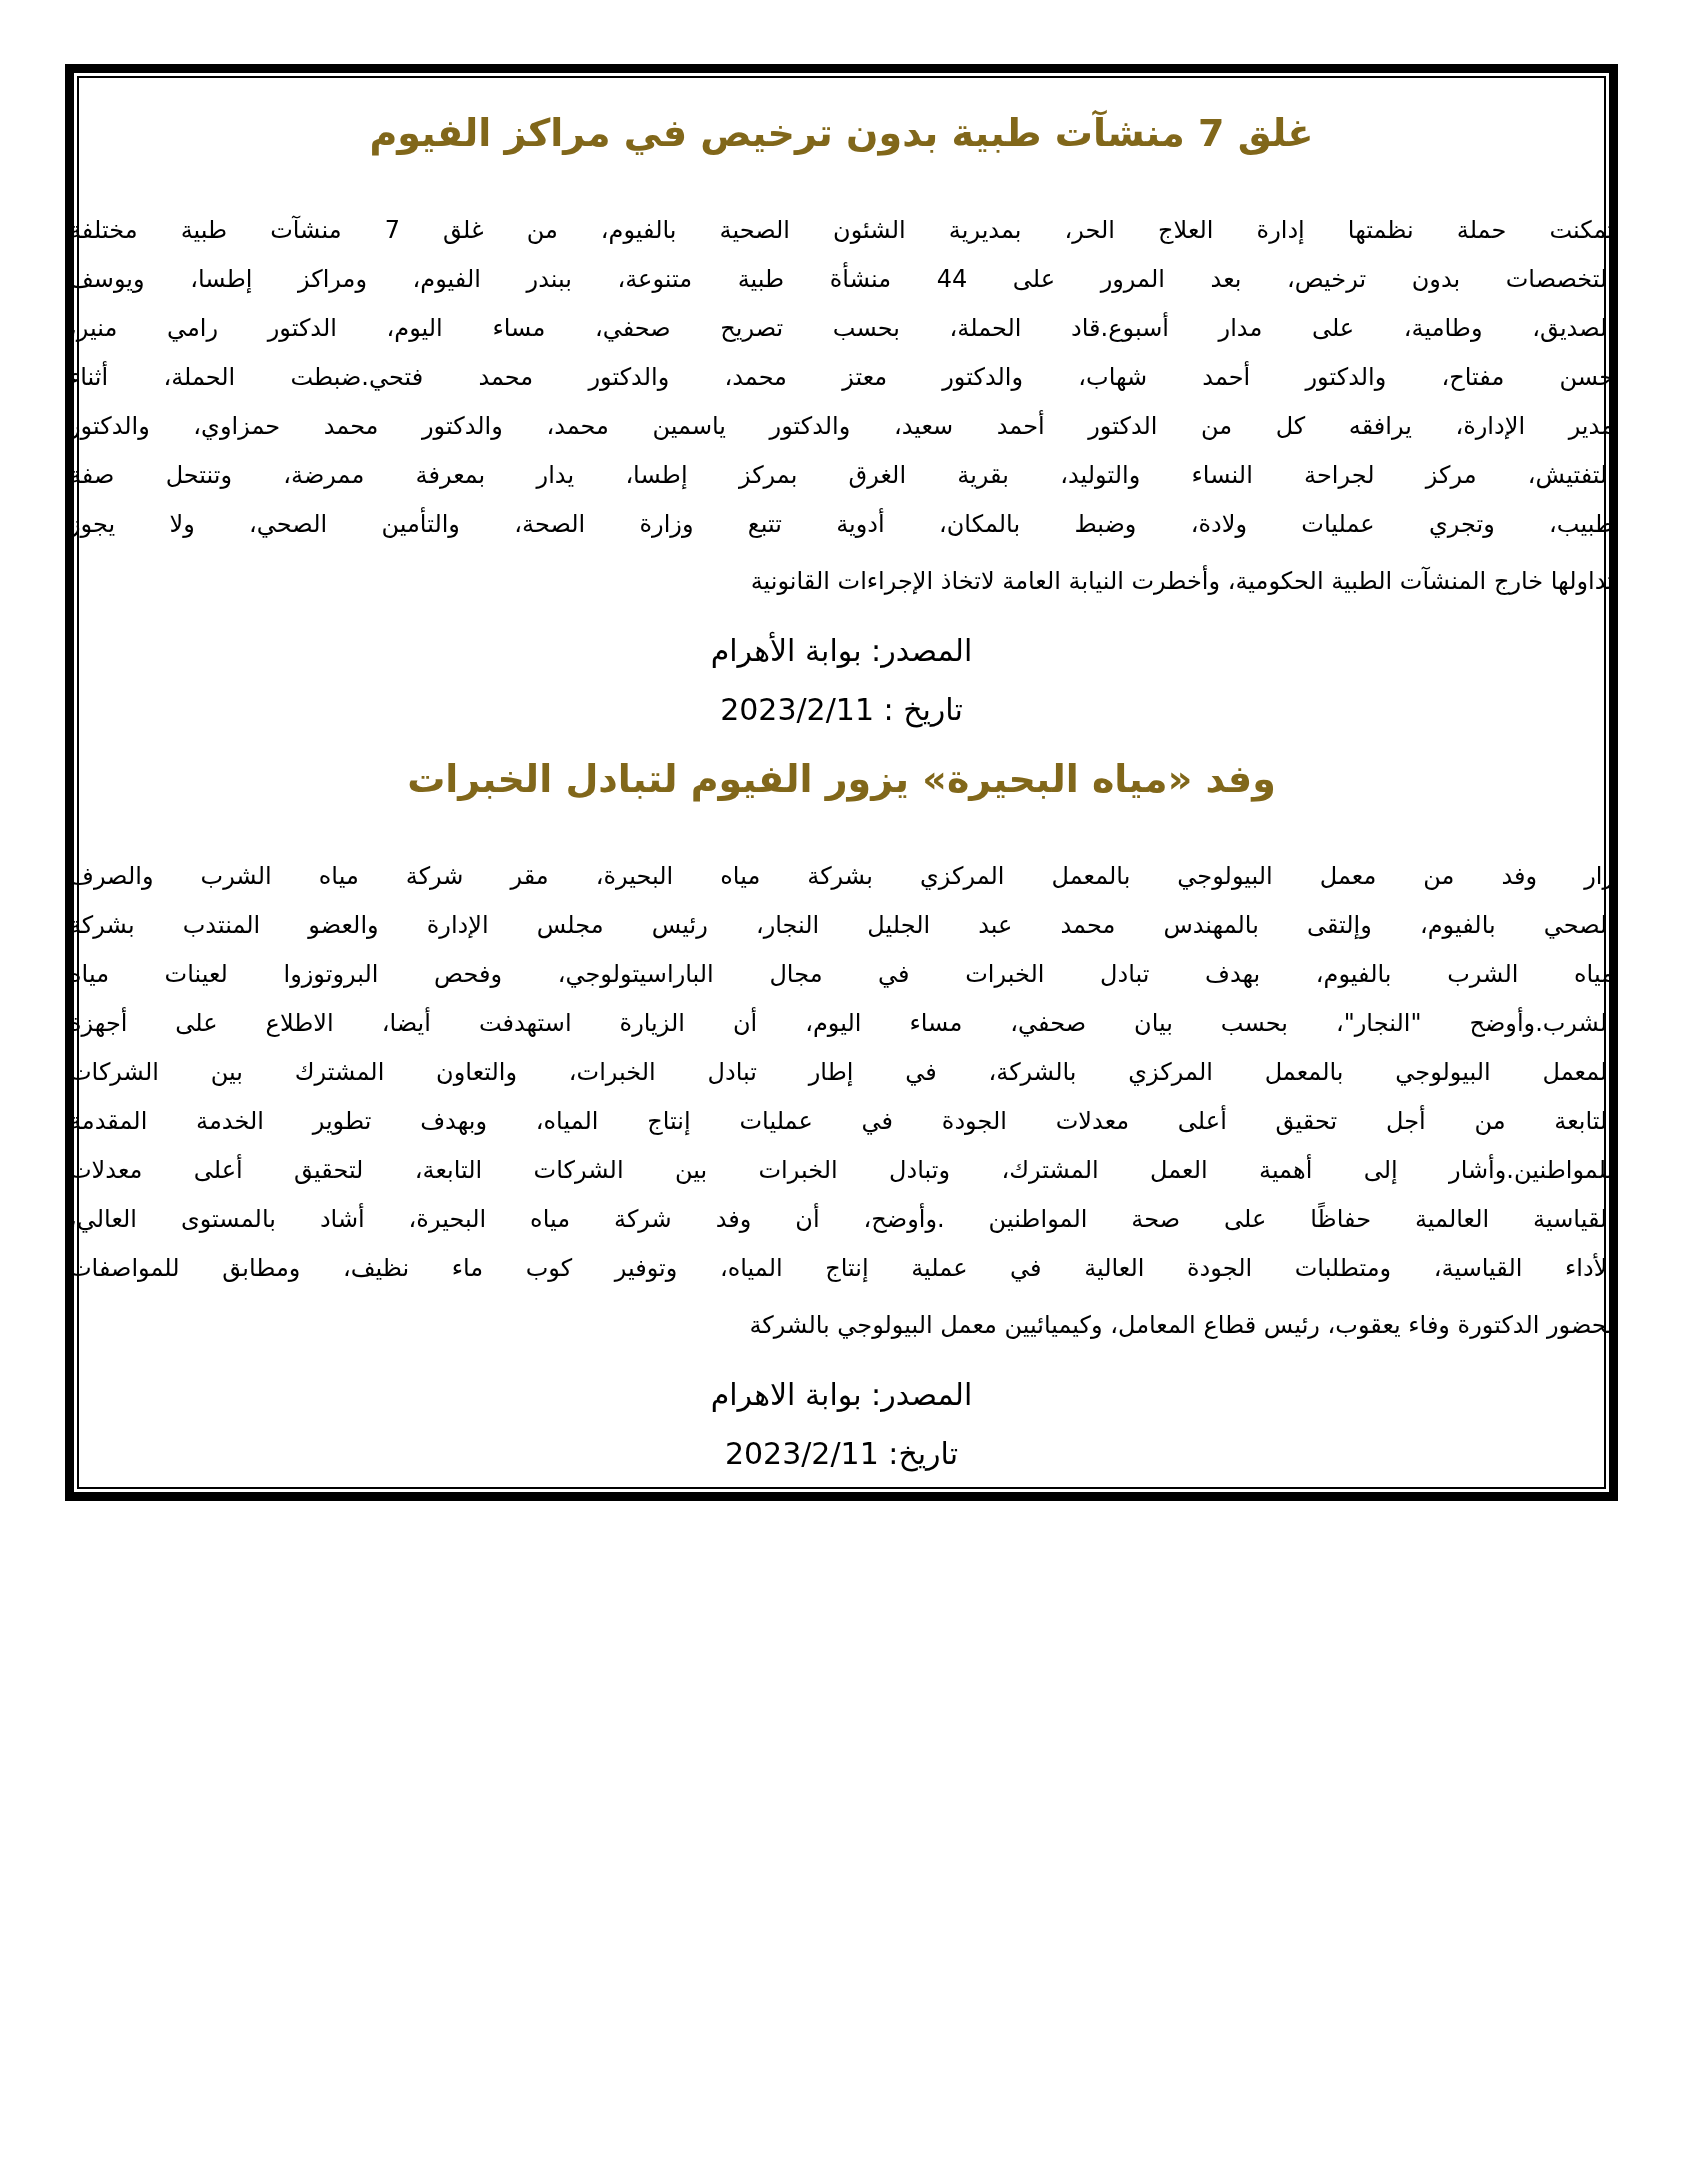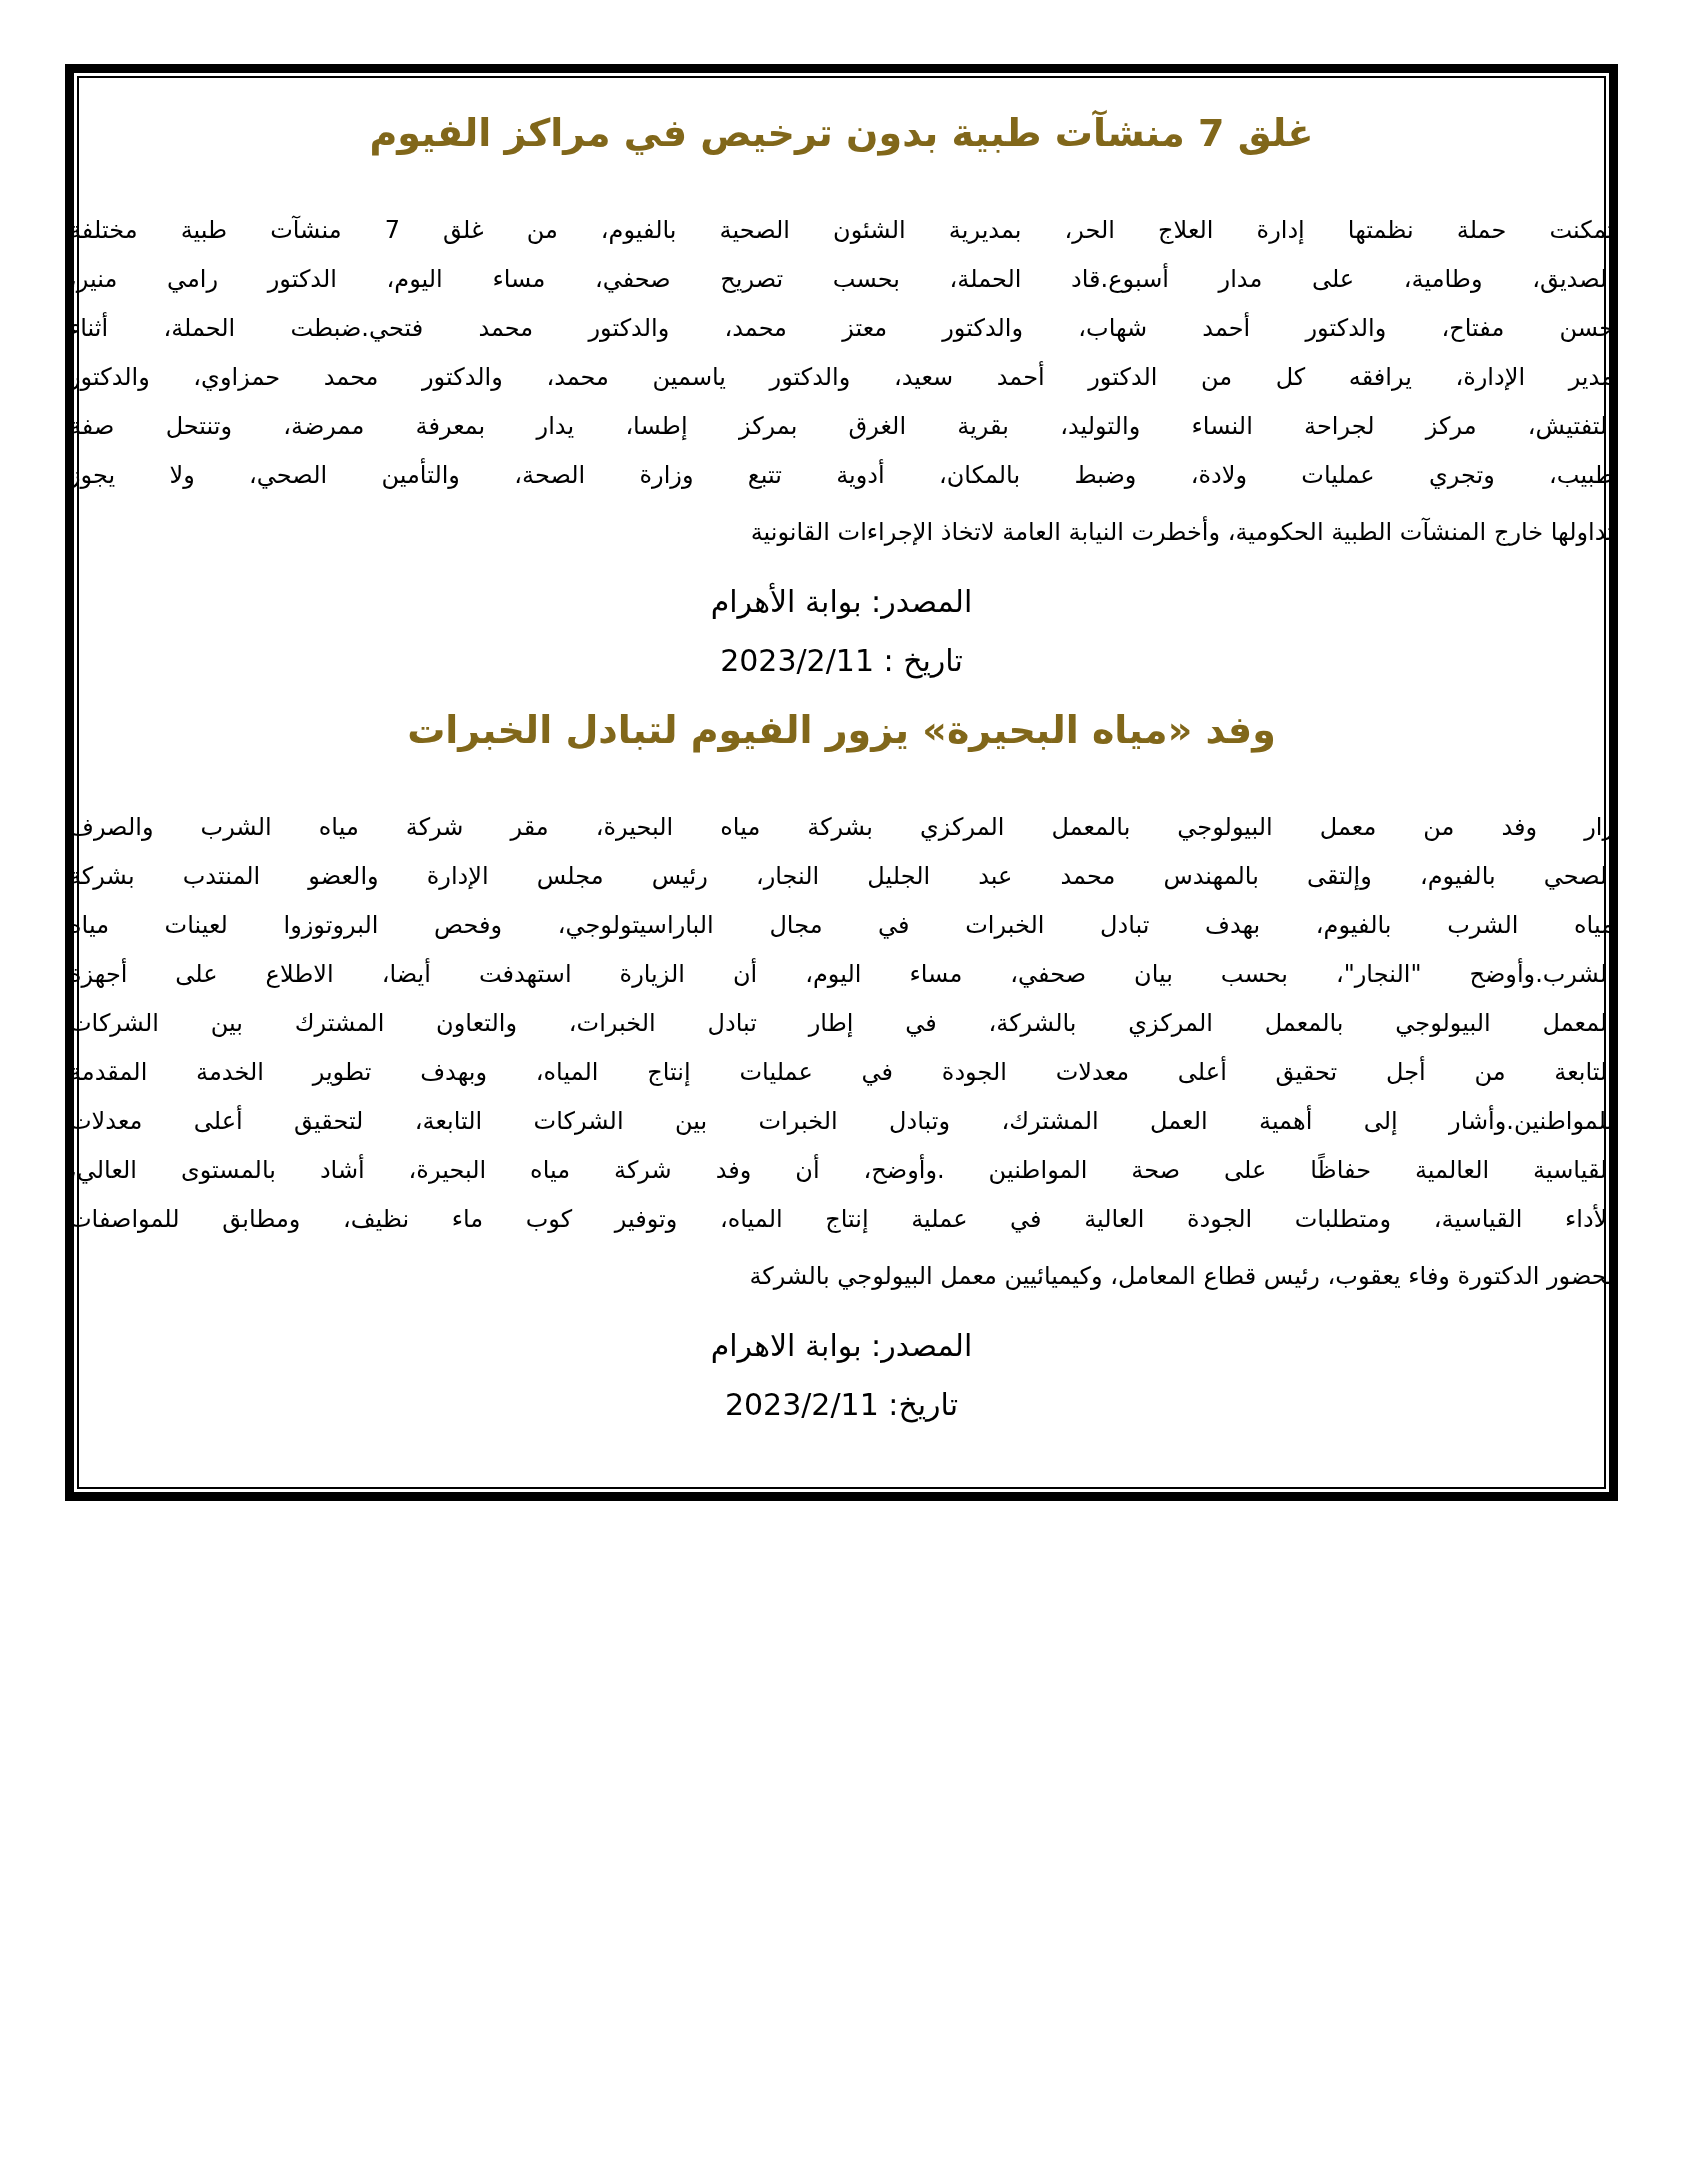--- a/index.html
+++ b/index.html
@@ -80,20 +80,21 @@
 <div class="page">
   <div class="frame-outer">
     <div class="frame-inner"></div>
   </div>
   <div class="content">
 
     <section>
       <h1 class="article-title">غلق 7 منشآت طبية بدون ترخيص في مراكز الفيوم</h1>
       <div class="article-body">
           <div class="line">تمكنت حملة نظمتها إدارة العلاج الحر، بمديرية الشئون الصحية بالفيوم، من غلق 7 منشآت طبية مختلفة</div>
+          <div class="line">التخصصات بدون ترخيص، بعد المرور على 44 منشأة طبية متنوعة، ببندر الفيوم، ومراكز إطسا، ويوسف</div>
           <div class="line">الصديق، وطامية، على مدار أسبوع.قاد الحملة، بحسب تصريح صحفي، مساء اليوم، الدكتور رامي منير،</div>
           <div class="line">حسن مفتاح، والدكتور أحمد شهاب، والدكتور معتز محمد، والدكتور محمد فتحي.ضبطت الحملة، أثناء</div>
           <div class="line">مدير الإدارة، يرافقه كل من الدكتور أحمد سعيد، والدكتور ياسمين محمد، والدكتور محمد حمزاوي، والدكتور</div>
           <div class="line">التفتيش، مركز لجراحة النساء والتوليد، بقرية الغرق بمركز إطسا، يدار بمعرفة ممرضة، وتنتحل صفة</div>
           <div class="line">طبيب، وتجري عمليات ولادة، وضبط بالمكان، أدوية تتبع  وزارة الصحة، والتأمين الصحي، ولا يجوز</div>
           <div class="line">تداولها خارج المنشآت الطبية الحكومية، وأخطرت النيابة العامة لاتخاذ الإجراءات القانونية</div>
         </div>
       <p class="meta-line source-line">المصدر: بوابة الأهرام</p>
       <p class="meta-line date-line">تاريخ : 2023/2/11</p>
     </section>

